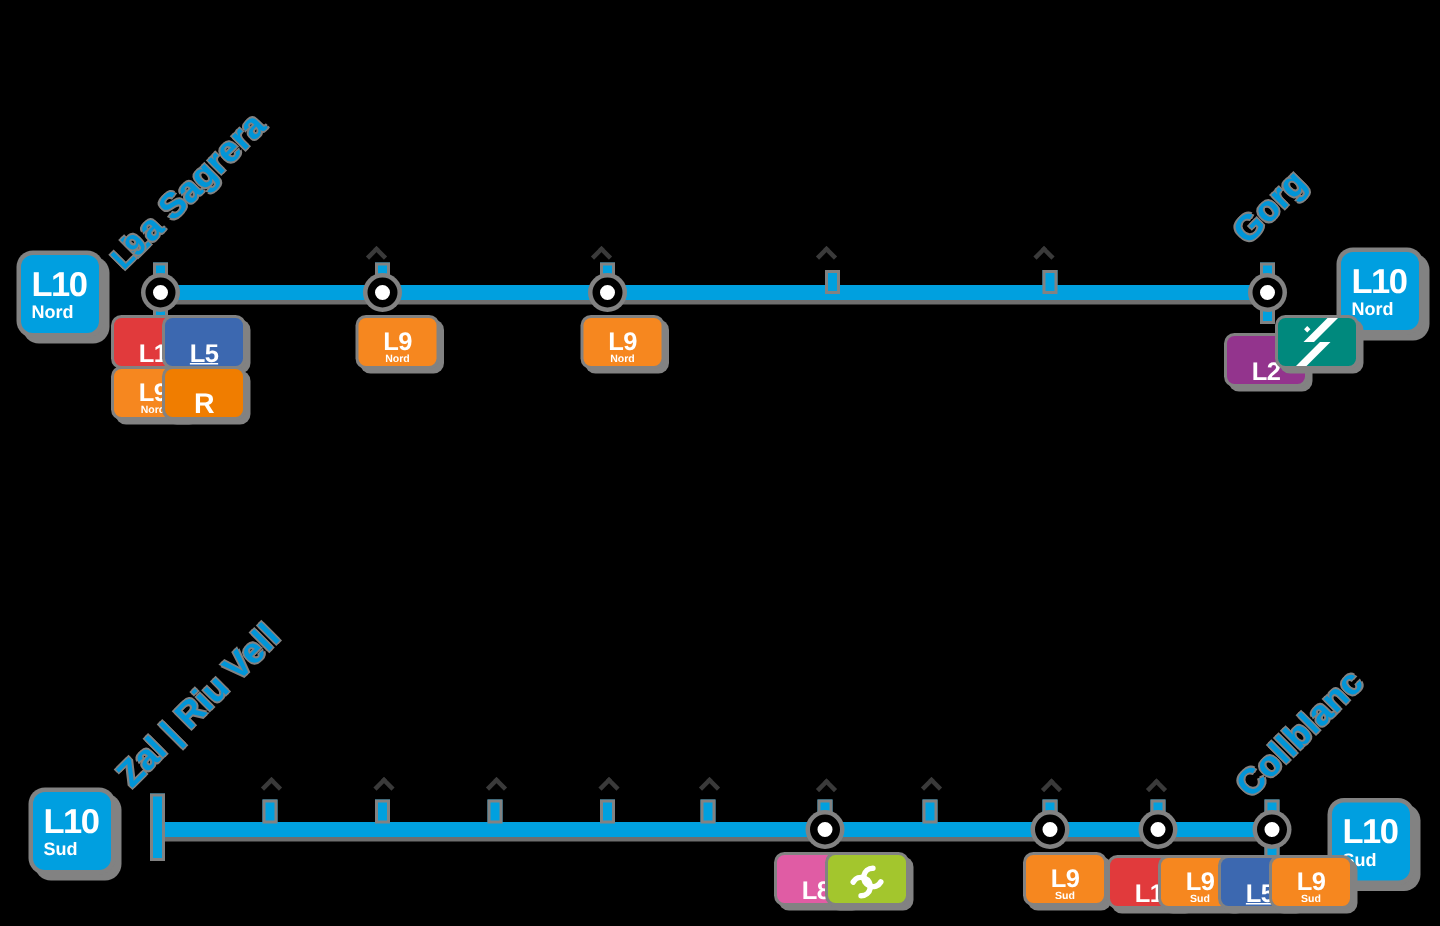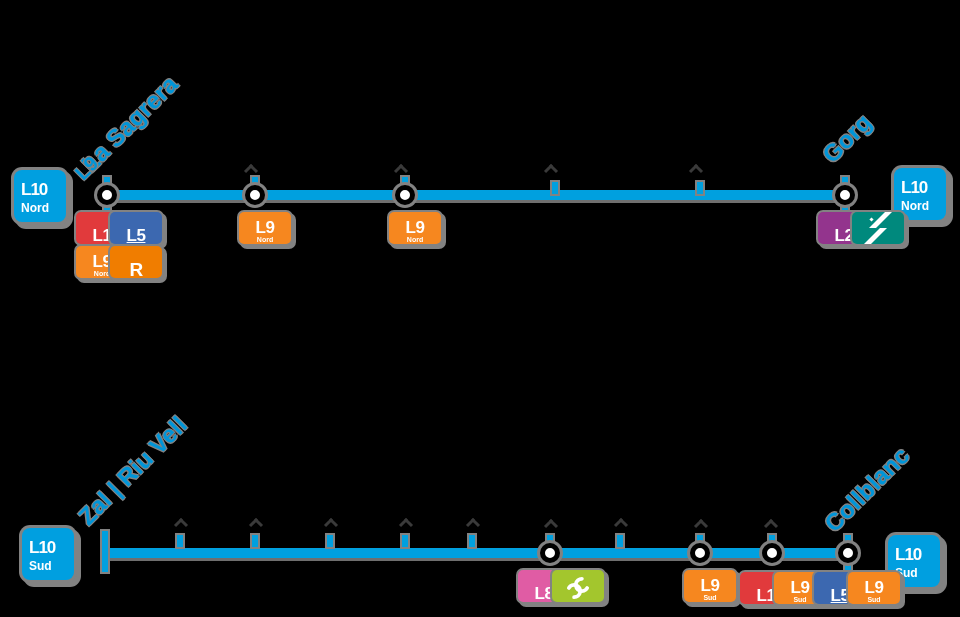--- a/index.html
+++ b/index.html
@@ -32,21 +32,21 @@
   .badge-sub{font-size:7px;line-height:8px;margin-top:0;}
   .c-l1{background:var(--l1);} .c-l2{background:var(--l2);} .c-l5{background:var(--l5);text-decoration:underline;}
   .c-l8{background:var(--l8);} .c-l9{background:var(--l9);} .c-r{background:var(--r);}
   .c-fgc{background:var(--fgc);} .c-tram{background:var(--tram);padding:0;}
   .c-r .badge-main{font-size:19px;}
   .badge svg{display:block;}
   .badge-lg{position:absolute;width:52px;height:52px;border-radius:8px;box-sizing:border-box;
          background:var(--l10);box-shadow:0 0 0 3px var(--halo),4px 4px 0 3px var(--halo);
          display:flex;flex-direction:column;justify-content:center;padding-left:7px;
          color:#fff;font-weight:bold;}
-  .lg-main{font-size:17px;line-height:23px;letter-spacing:-1px;}
+  .lg-main{font-size:23px;line-height:23px;letter-spacing:-1px;}
   .lg-sub{font-size:12px;line-height:14px;}
 </style>
 </head>
 <body>
 
 <div id="stage">
 
   <div class="rail-shadow" style="left:108px;top:193px;width:742px;"></div>
   <div class="rail" style="left:105px;top:190px;width:745px;"></div>
 
@@ -98,21 +98,21 @@
 
   <div class="badge c-l9" style="left:239px;top:212px;">
     <span class="badge-main">L9</span>
     <span class="badge-sub">Nord</span>
   </div>
   <div class="badge c-l9" style="left:389px;top:212px;">
     <span class="badge-main">L9</span>
     <span class="badge-sub">Nord</span>
   </div>
 
-  <div class="badge c-l2" style="left:818px;top:212px;">
+  <div class="badge c-l2" style="left:818px;top:224px;">
     <span class="badge-main">L2</span>
   </div>
   <div class="badge c-tram" style="left:852px;top:212px;">
     <svg width="32" height="32" viewBox="0 0 32 32">
       <polygon points="23,0 30,0 14,16 7,16" style="fill:#ffffff"></polygon>
       <polygon points="18,16 25,16 9,32 2,32" style="fill:#ffffff"></polygon>
       <rect x="8" y="6" width="3" height="3" transform="rotate(45 9.5 7.5)" style="fill:#ffffff"></rect>
     </svg>
   </div>
 

